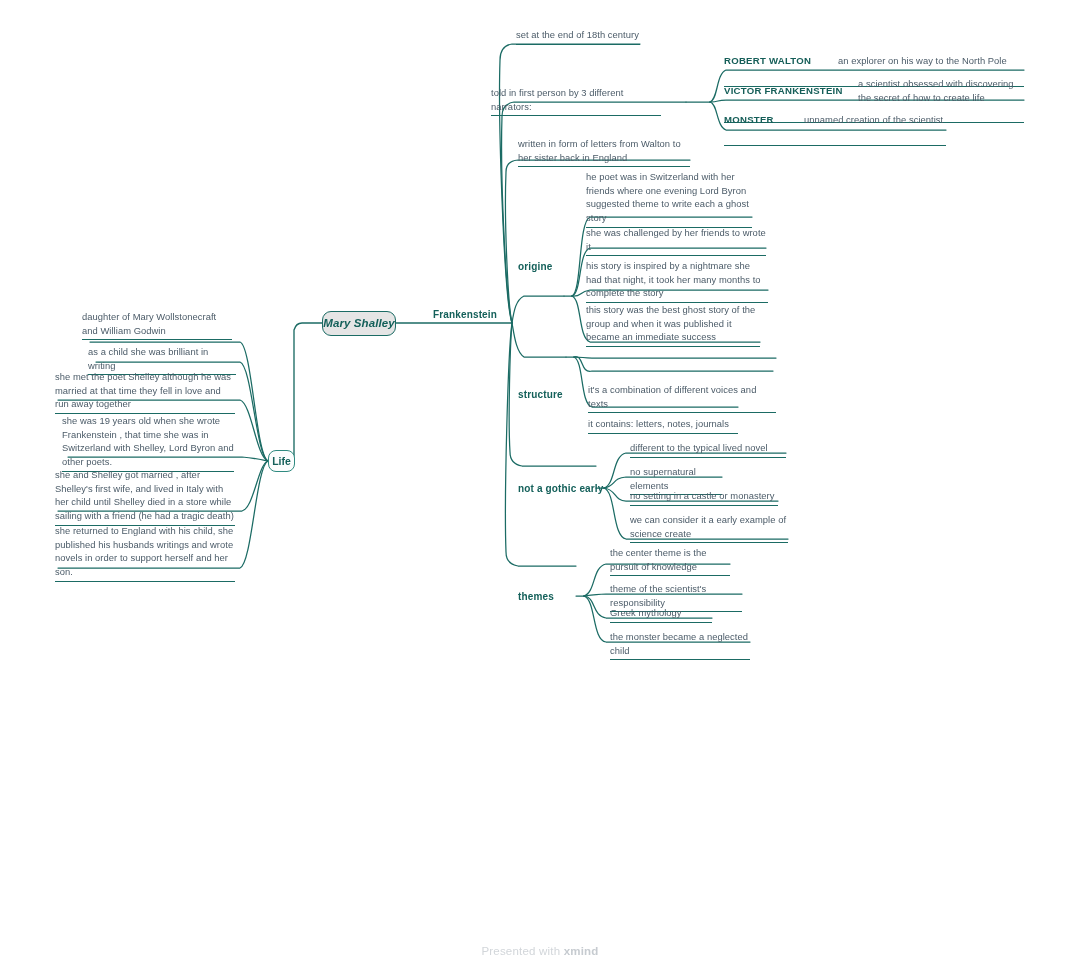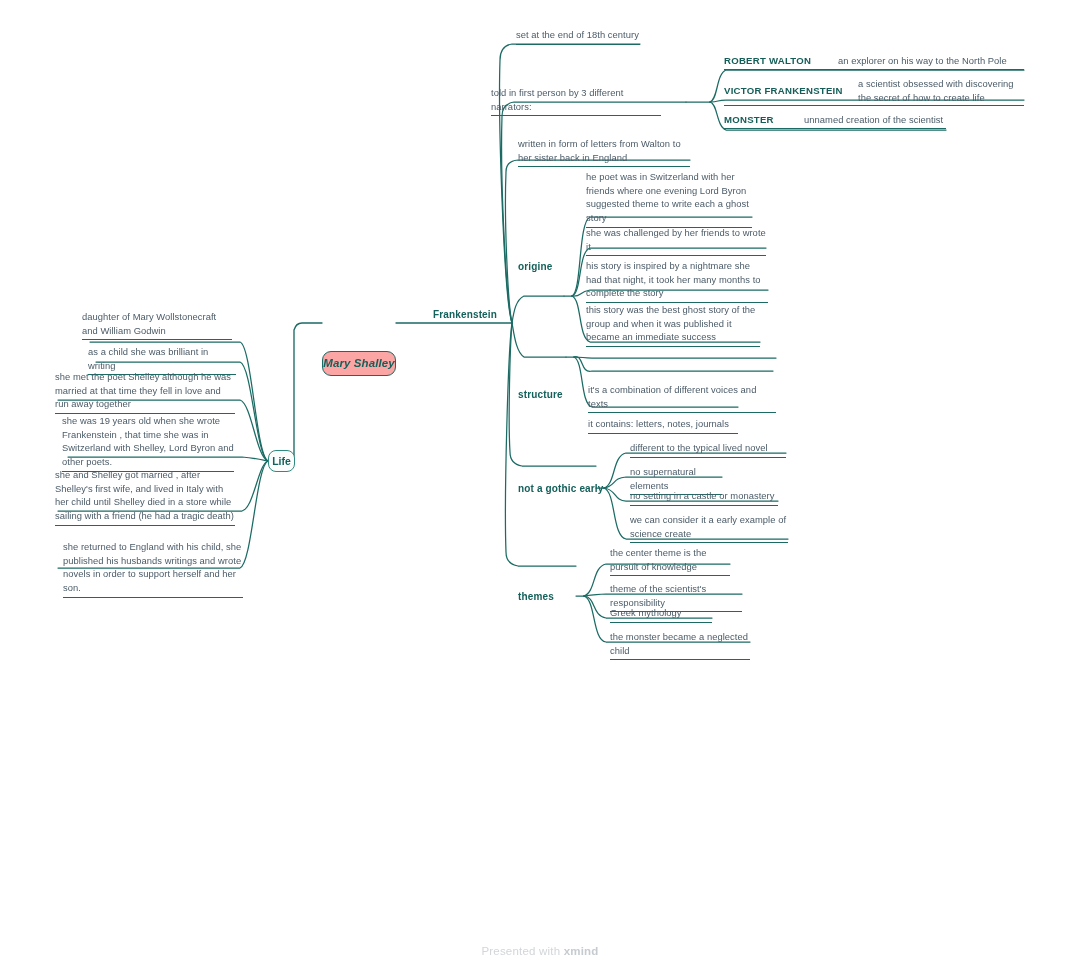--- a/index.html
+++ b/index.html
@@ -29,32 +29,31 @@
     pointer-events: none;
   }
   .node {
     position: absolute;
     box-sizing: border-box;
   }
   
   .root-node {
     border: 1.4px solid #1b6b64;
     border-radius: 9px;
-    background: #fca5a5;
+    background: #e5e5e5;
     color: #14605a;
     font-style: italic;
     font-weight: bold;
     font-size: 11.5px;
     letter-spacing: .1px;
     display: flex;
     align-items: center;
     justify-content: center;
     text-align: center;
     line-height: 1.2;
-    margin-top: 40px;
   }
   
   .box-node {
     border: 1.3px solid #2f8a80;
     border-radius: 8px;
     background: #fbfdfd;
     color: #14605a;
     font-weight: bold;
     font-size: 10.5px;
     display: flex;
@@ -84,21 +83,21 @@
   }
   .topic.right  { text-align: left; }
   .topic.left   { text-align: left; }
   .topic.under  { border-bottom: 1.3px solid #1b6b64; }
 
   
   .char-row {
     display: flex;
     align-items: center;
     border-bottom: 1.3px solid #1b6b64;
-    padding-bottom: 1px;
+    padding-bottom: 18px;
   }
   .char-name {
     color: #155e58;
     font-weight: bold;
     font-size: 9.6px;
     letter-spacing: .25px;
     white-space: nowrap;
   }
   .char-desc {
     color: #4b5b68;
@@ -294,21 +293,21 @@
   </div>
   <div class="node topic left under" style="left:55px; top:370px; width:180px;">
     <span>she met the poet Shelley although he was married at that time they fell in love and run away together</span>
   </div>
   <div class="node topic left under" style="left:62px; top:414px; width:172px;">
     <span>she was 19 years old when she wrote Frankenstein , that time she was in Switzerland with Shelley, Lord Byron and other poets.</span>
   </div>
   <div class="node topic left under" style="left:55px; top:468px; width:180px;">
     <span>she and Shelley got married , after Shelley's first wife, and lived in Italy with her child until Shelley died in a store while sailing with a friend (he had a tragic death)</span>
   </div>
-  <div class="node topic left under" style="left:63px; top:524px; width:180px;margin-top:16px;">
+  <div class="node topic left under" style="left:55px; top:524px; width:180px;">
     <span>she returned to England with his child, she published his husbands writings and wrote novels in order to support herself and her son.</span>
   </div>
 
   <div class="watermark">
     <span>Presented with</span>
     <b>xmind</b>
   </div>
 
 </div>
 

